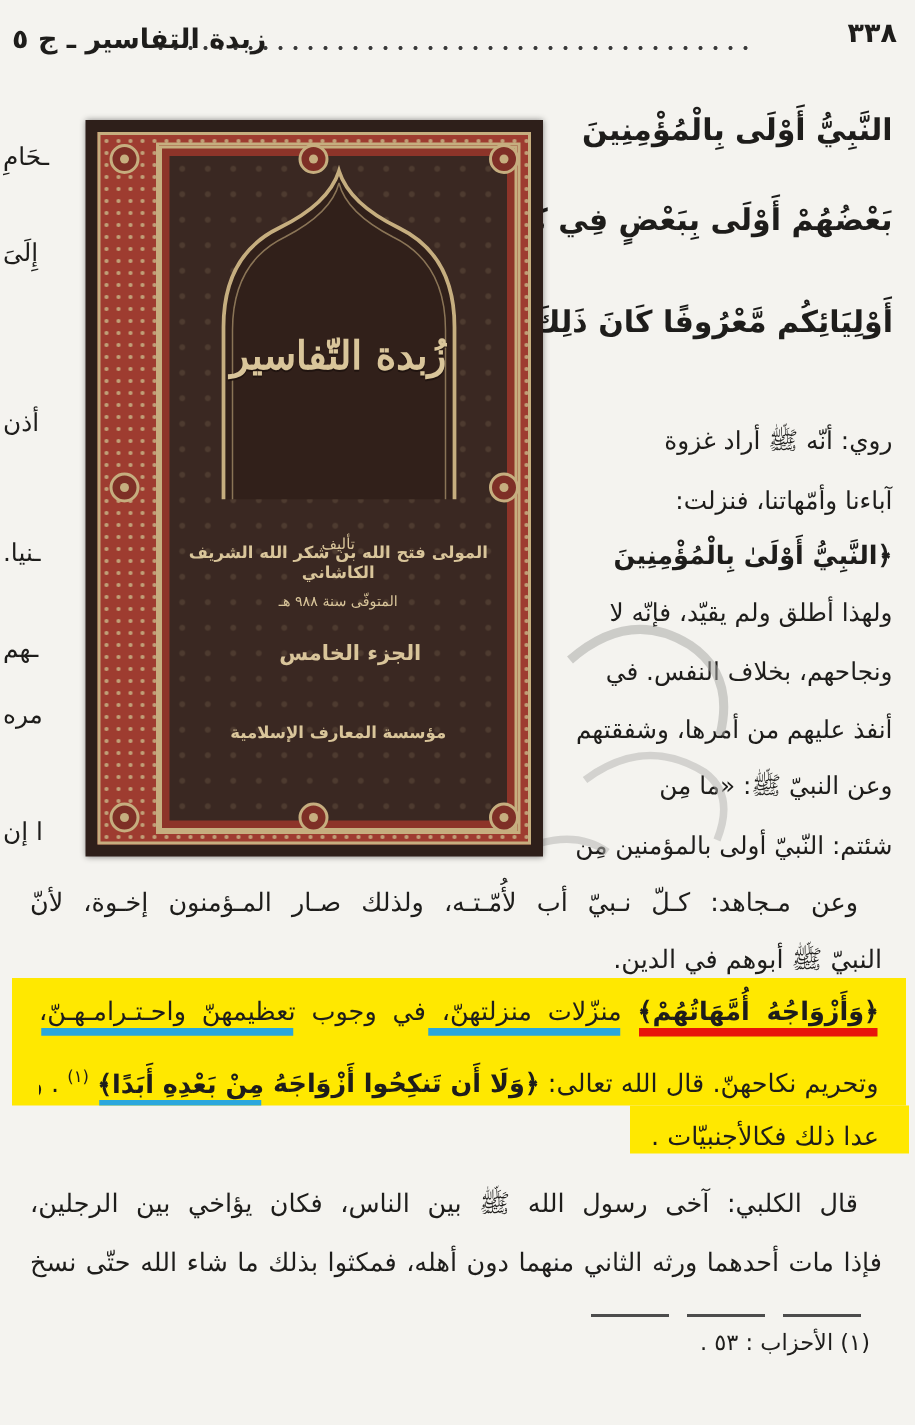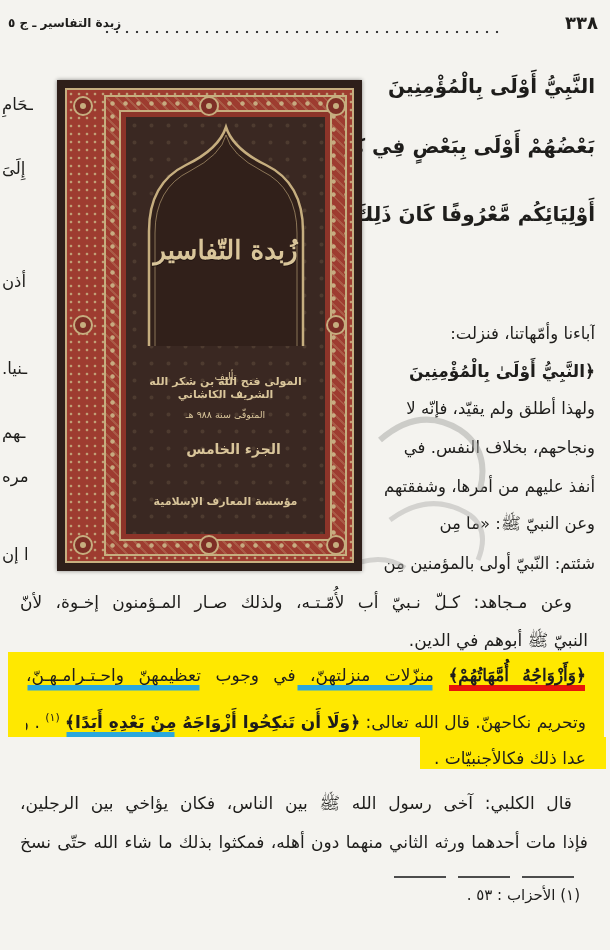--- a/index.html
+++ b/index.html
@@ -7,56 +7,56 @@
     position:relative; width:610px; height:950px;
     background:#f4f3ef; overflow:hidden;
     font-family:"DejaVu Sans", sans-serif;
     color:#1e1d1b; direction:rtl;
   }
   
   .hdr-num{position:absolute; top:12px; right:12px; font-size:18px; font-weight:bold;}
   .hdr-leader{position:absolute; top:30px; left:102px; width:400px; height:4px;
     background-image:radial-gradient(circle, #3a3a3a 1.1px, transparent 1.6px);
     background-size:10px 4px; background-repeat:repeat-x;}
-  .hdr-title{position:absolute; top:16px; left:8px; font-size:12px; font-weight:bold;}
+  .hdr-title{position:absolute; top:16px; left:8px; font-size:18px; font-weight:bold;}
   
   .rline{position:absolute; right:15px; width:233px; height:36px; line-height:36px;
     white-space:nowrap; overflow:hidden; font-size:16.5px;}
   .rline.quran{font-weight:bold; font-size:20px;}
   .rline.qsmall{font-weight:bold; font-size:17px;}
   
   .lfrag{position:absolute; left:2px; width:52px; height:34px; line-height:34px;
     white-space:nowrap; overflow:hidden; font-size:16.5px; text-align:left;}
   
   .fline{position:absolute; right:22px; left:20px; height:38px; line-height:38px;
     white-space:nowrap; overflow:hidden; font-size:17px;}
   .just{text-align:justify; text-align-last:justify;}
   .indent{padding-right:16px;}
   
   .hl-bar{position:absolute; background:#ffe800;}
   .hl-text{position:absolute; right:24px; left:26px; height:38px; line-height:38px;
     white-space:nowrap; overflow:hidden; font-size:17px; z-index:2;
     text-align:justify; text-align-last:justify;}
   .q{font-weight:bold;}
-  .ul-red{box-shadow:0 7px 0 -1px #e8150a;font-family:Liberation Serif, serif;}
+  .ul-red{box-shadow:0 7px 0 -1px #e8150a;}
   .ul-blue{box-shadow:0 7px 0 -1.5px #2aa7dd;}
   .sup{font-size:11px; vertical-align:super;}
   
   .fn-rule{position:absolute; top:876px; right:28px; width:188px; height:2px;
     background:repeating-linear-gradient(90deg,#4c4c4c 0 52px, transparent 52px 64px);}
   .fn-text{position:absolute; top:886px; right:30px; font-size:15px;}
   
   .cover{position:absolute; left:57px; top:80px; width:305px; height:491px;
     background:#2e1f1a; padding:8px; box-sizing:border-box; z-index:3;
     box-shadow:0 0 4px rgba(0,0,0,.45);}
   .c1{height:100%; box-sizing:border-box; border:2px solid #c6ae7f; padding:5px;
     background-color:#9e3c30;
     background-image:radial-gradient(circle, rgba(198,177,131,.85) 1px, transparent 1.7px);
     background-size:8px 8px;}
-  .c2{height:100%; box-sizing:border-box; border:2px solid #c6ae7f; padding:13px;
+  .c2{height:100%; box-sizing:border-box; border:2px solid #c6ae7f; 
     background-color:#9e3c30;
     background-image:radial-gradient(circle, rgba(203,182,136,.9) 1.8px, transparent 2.6px),
       repeating-linear-gradient(45deg, rgba(203,182,136,.25) 0 2px, transparent 2px 7px);
     background-size:13px 13px, auto;margin-left:32px;}
   .c3{height:100%; box-sizing:border-box; border:2px solid #c6ae7f; padding:5px;
     background:#8d3429;}
   .cov-inner{height:100%; box-sizing:border-box; position:relative; background:#3a2822;
     background-image:radial-gradient(circle, rgba(198,177,131,.14) 1.5px, transparent 2.4px);
     background-size:17px 17px; text-align:center; color:#d9c59a; overflow:hidden;}
   .med{position:absolute; width:20px; height:20px; border-radius:50%;
@@ -87,20 +87,21 @@
 
   <svg class="stamp" width="150" height="200" viewBox="0 0 150 200">
     <path d="M20,40 Q60,5 100,30 Q130,50 120,90" fill="none" stroke="#a6a6a3" stroke-width="6"></path>
     <path d="M30,120 Q70,90 110,115 Q130,130 118,160" fill="none" stroke="#b3b3b0" stroke-width="5"></path>
     <path d="M-20,170 Q20,150 45,168" fill="none" stroke="#b3b3b0" stroke-width="5"></path>
   </svg>
 
   <div class="rline quran" style="top:68px">النَّبِيُّ أَوْلَى بِالْمُؤْمِنِينَ</div>
   <div class="rline quran" style="top:128px">بَعْضُهُمْ أَوْلَى بِبَعْضٍ فِي كِتَابِ</div>
   <div class="rline quran" style="top:196px">أَوْلِيَائِكُم مَّعْرُوفًا كَانَ ذَلِكَ فِي</div>
+  <div class="rline" style="top:276px">روي: أنّه ﷺ أراد غزوة</div>
   <div class="rline qsmall" style="top:353px">﴿النَّبِيُّ أَوْلَىٰ بِالْمُؤْمِنِينَ</div>
   <div class="rline" style="top:316px">آباءنا وأمّهاتنا، فنزلت:</div>
   <div class="rline" style="top:391px">ولهذا أطلق ولم يقيّد، فإنّه لا</div>
   <div class="rline" style="top:430px">ونجاحهم، بخلاف النفس. في</div>
   <div class="rline" style="top:469px">أنفذ عليهم من أمرها، وشفقتهم</div>
   <div class="rline" style="top:506px">وعن النبيّ ﷺ: «ما مِن</div>
   <div class="rline" style="top:546px">شئتم: النّبيّ أولى بالمؤمنين مِن</div>
 
   <div class="lfrag" style="top:88px">ـحَامِ</div>
   <div class="lfrag" style="top:152px">إِلَىَ</div>

